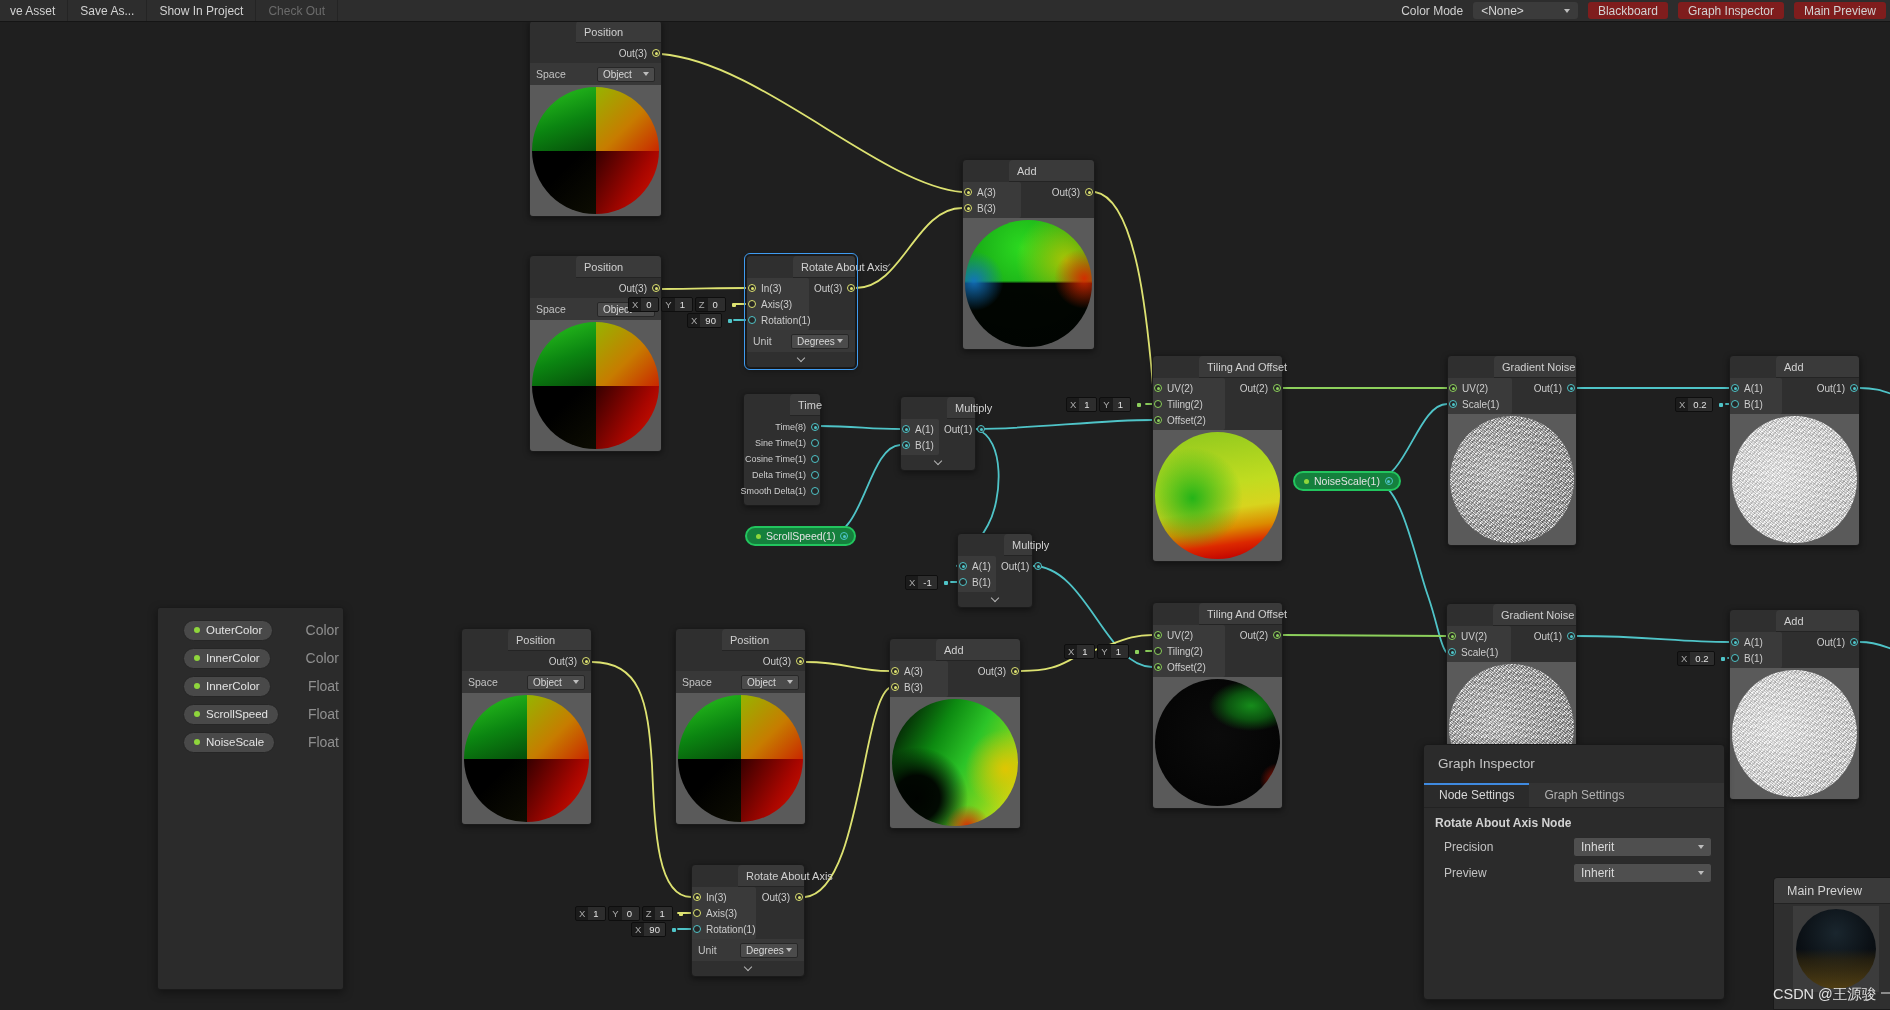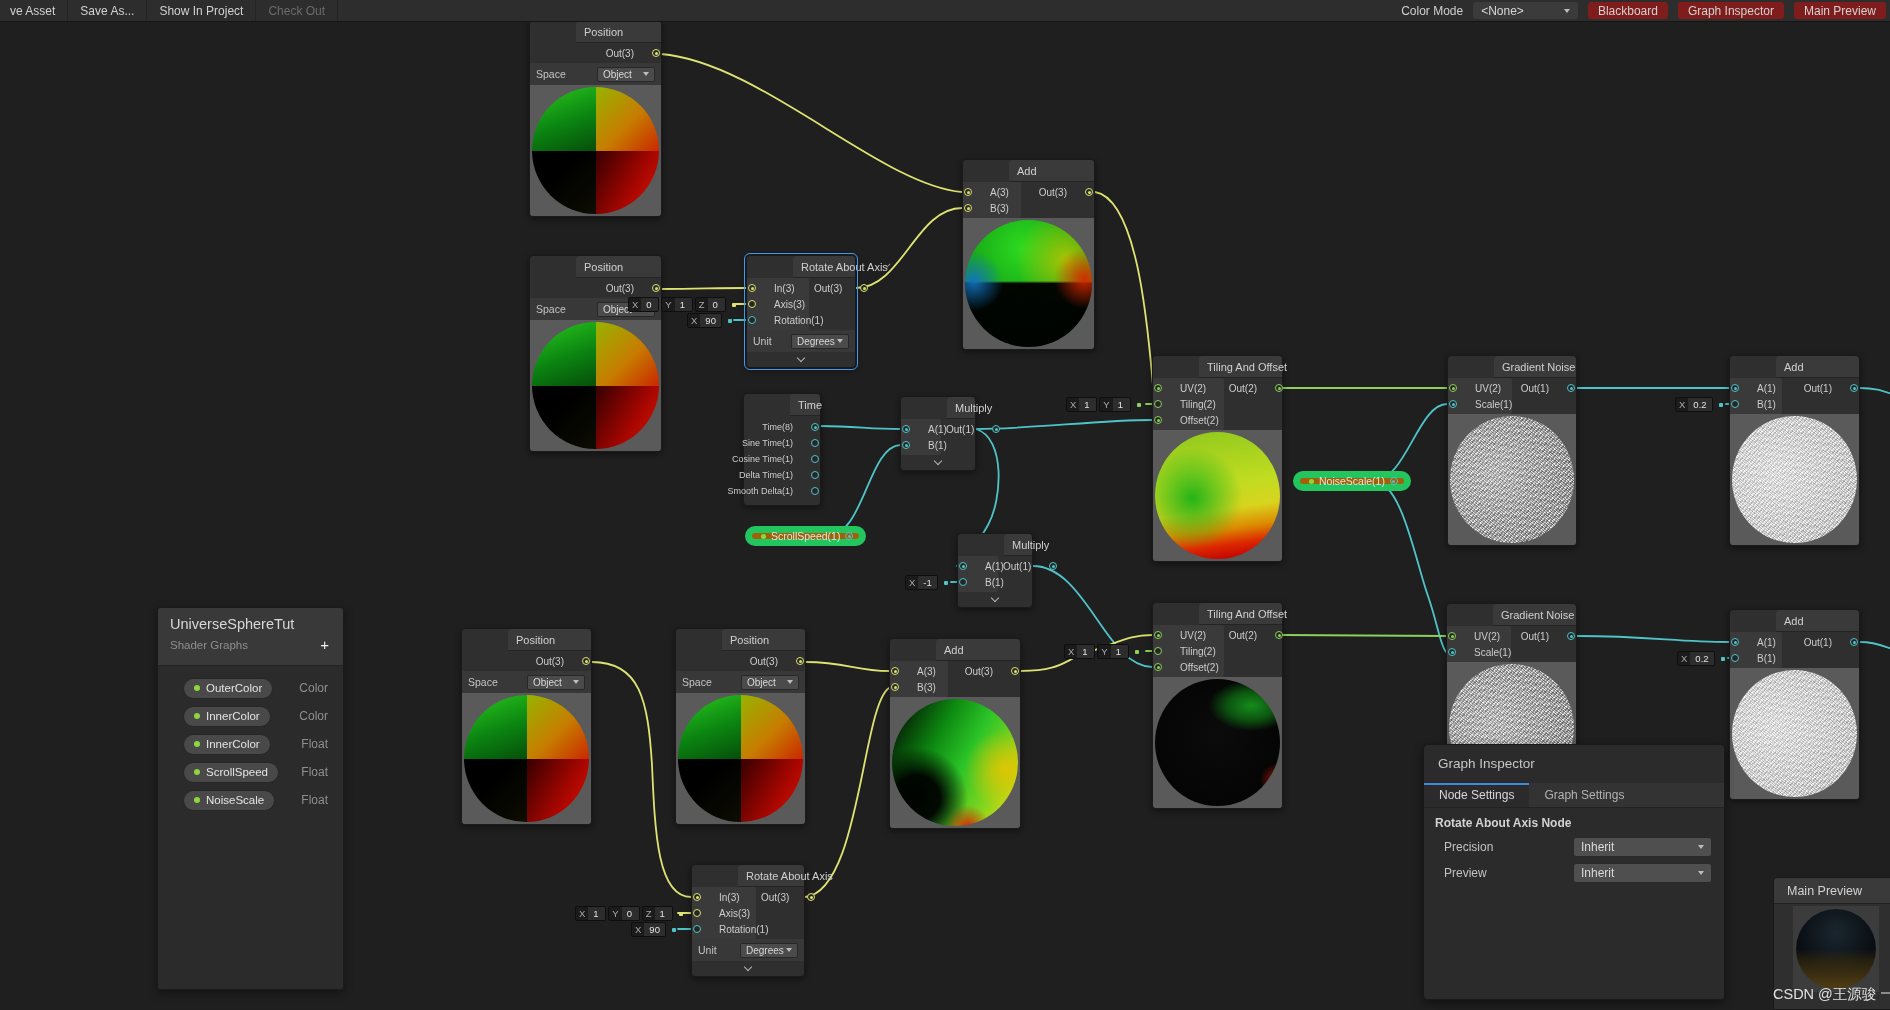--- a/index.html
+++ b/index.html
@@ -34,21 +34,21 @@
   
   .node{position:absolute;background:#2f2f2f;border:1px solid #1a1a1a;border-radius:4px;
     box-shadow:0 2px 6px rgba(0,0,0,.45);z-index:2;color:#c8c8c8;}
   .node.selected{outline:1.5px solid var(--selection);outline-offset:1px;z-index:3;}
   .nhead{height:22px;display:flex;align-items:center;padding:0 8px;background:#3a3a3a;
     border-bottom:1px solid #242424;border-radius:4px 4px 0 0;font-size:11px;color:#d0d0d0;white-space:nowrap;margin-left:46px;}
   .hchev{margin-left:auto;width:5px;height:5px;border-right:1.4px solid #9a9a9a;border-bottom:1.4px solid #9a9a9a;transform:rotate(45deg);margin-top:-2px;}
   .nports{display:flex;align-items:flex-start;}
   .incol{background:#3a3a3a;padding:2px 0;border-radius:0 2px 2px 0;}
   .outcol{margin-left:auto;padding:2px 0;}
-  .prow{display:flex;align-items:center;gap:18px;height:16px;padding:0 5px;white-space:nowrap;}
+  .prow{display:flex;align-items:center;gap:5px;height:16px;padding:0 5px;white-space:nowrap;}
   .prow.outr{justify-content:flex-end;}
   .plab{font-size:10px;color:#cdcdcd;}
   .dot{width:8px;height:8px;border-radius:50%;box-sizing:border-box;position:relative;flex:none;background:#262626;}
   .dot.v3{border:1px solid var(--edge-vec3);color:var(--edge-vec3);}
   .dot.v2{border:1px solid var(--edge-vec2);color:var(--edge-vec2);}
   .dot.fl{border:1px solid var(--edge-float);color:var(--edge-float);}
   .dot.on::after{content:"";position:absolute;inset:1.5px;border-radius:50%;background:currentColor;}
   .prow .dot:first-child{margin-left:-4px;}
   .prow.outr .dot:last-child{margin-right:-4px;}
   .srow{display:flex;justify-content:space-between;align-items:center;height:22px;padding:0 6px;background:#383838;}
@@ -102,40 +102,40 @@
 
   
   .wrow{position:absolute;display:flex;gap:2px;align-items:center;z-index:2;}
   .wcell{display:flex;align-items:center;background:#1b1b1b;border:1px solid #0e0e0e;border-radius:2px;height:15px;font-size:9.5px;overflow:hidden;}
   .wlab{padding:0 3px;color:#aaaaaa;}
   .wval{background:#2d2d2d;height:100%;display:flex;align-items:center;padding:0 5px;min-width:17px;color:#e2e2e2;}
   .wdot{width:4px;height:4px;border-radius:1px;margin-left:4px;flex:none;}
   .wdot.v3{background:var(--edge-vec3);} .wdot.fl{background:var(--edge-float);} .wdot.v2{background:var(--edge-vec2);}
 
   
-  .pnode{position:absolute;height:20px;background:#a16207;border:7px solid #22c55e;border-radius:10px;
+  .pnode{position:absolute;height:20px;background:#15803d;border:2px solid #22c55e;border-radius:10px;
     display:flex;align-items:center;gap:5px;padding:0 6px 0 9px;z-index:2;font-size:10.5px;color:#e2e2e2;white-space:nowrap;}
   .gdot{width:5px;height:5px;border-radius:50%;background:var(--property-dot);flex:none;}
   .pout{width:8px;height:8px;border-radius:50%;border:1px solid var(--edge-float);position:relative;color:var(--edge-float);flex:none;}
   .pout::after{content:"";position:absolute;inset:1.5px;border-radius:50%;background:currentColor;}
 
   
   .blackboard{position:absolute;left:157px;top:607px;width:187px;height:383px;background:#2b2b2b;
     border:1px solid #1a1a1a;border-radius:3px;z-index:5;box-shadow:0 3px 10px rgba(0,0,0,.4);}
   .bb-head{height:58px;background:#393939;border-bottom:1px solid #222;border-radius:3px 3px 0 0;padding:8px 12px 0;}
   .bb-title{font-size:14.5px;color:#d8d8d8;}
   .bb-subrow{display:flex;align-items:center;justify-content:space-between;margin-top:5px;}
   .bb-sub{font-size:11.5px;color:#8f8f8f;}
   .bb-plus{font-size:15px;color:#efefef;line-height:1;padding:0 2px;cursor:default;}
   .bb-body{padding:8px 0 0;margin-left:12px;}
   .bb-row{position:relative;height:28px;display:flex;align-items:center;padding-left:13px;}
   .bb-pill{height:21px;background:#494949;border:1px solid #262626;border-radius:11px;display:inline-flex;
     align-items:center;gap:6px;padding:0 10px;font-size:11.5px;color:#e4e4e4;}
   .bb-pill .gdot{width:6px;height:6px;}
-  .bb-type{position:absolute;right:15px;font-size:12px;color:#8f8f8f;}
+  .bb-type{position:absolute;right:4px;font-size:14px;color:#8f8f8f;}
 
   
   .inspector{position:absolute;left:1423px;top:744px;width:302px;height:256px;background:#2b2b2b;
     border:1px solid #191919;border-radius:4px;z-index:6;box-shadow:0 3px 10px rgba(0,0,0,.45);}
   .gi-title{padding:11px 14px 12px;font-size:13.5px;color:#c6c6c6;}
   .gi-tabs{display:flex;background:#333333;border-bottom:1px solid #222;}
   .gi-tab{padding:5px 15px;font-size:12px;color:#b2b2b2;}
   .gi-tab.active{background:#2b2b2b;color:#d8d8d8;box-shadow:inset 0 2px 0 var(--accent-tab);}
   .gi-heading{padding:8px 11px 4px;font-size:12px;font-weight:bold;color:#d2d2d2;}
   .gi-row{display:flex;align-items:center;padding:3px 12px 3px 20px;}
@@ -807,27 +807,20 @@
   </div>
   <div class="wrow" style="left:631px;top:922px">
     <div class="wcell">
         <span class="wlab">X</span>
         <span class="wval">90</span>
       </div>
     <span class="wdot fl"></span>
   </div>
 
   <div class="blackboard">
-    <div class="bb-head">
-      <div class="bb-title">UniverseSphereTut</div>
-      <div class="bb-subrow">
-        <span class="bb-sub">Shader Graphs</span>
-        <span class="bb-plus">+</span>
-      </div>
-    </div>
     <div class="bb-body">
       <div class="bb-row">
         <div class="bb-pill">
             <span class="gdot"></span>
             <span>OuterColor</span>
           </div>
         <span class="bb-type">Color</span>
       </div>
       <div class="bb-row">
         <div class="bb-pill">

